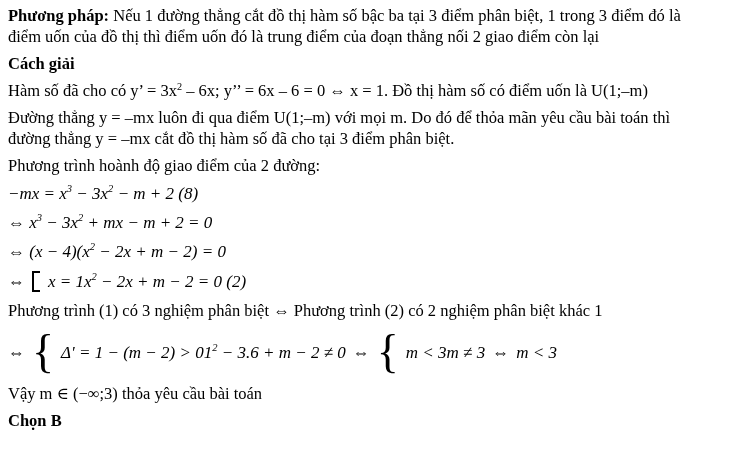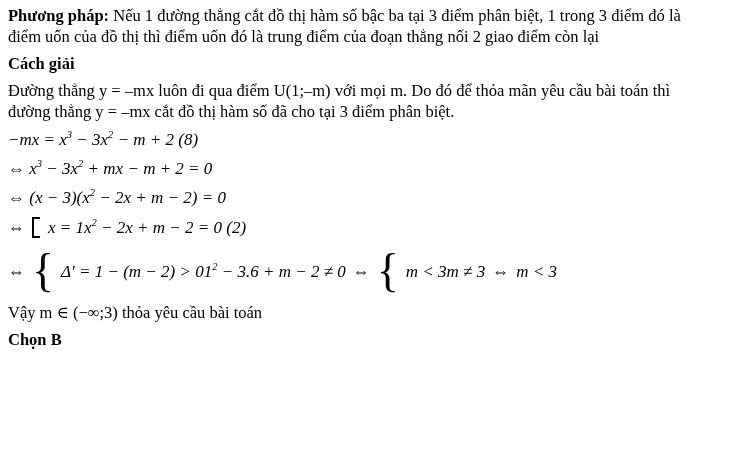--- a/index.html
+++ b/index.html
@@ -45,39 +45,42 @@
 </style>
 </head>
 <body>
 
 <div class="doc">
 
   <p class="para"><span class="b">Phương pháp: </span><span>Nếu 1 đường thẳng cắt đồ thị hàm số bậc ba tại 3 điểm phân biệt, 1 trong 3 điểm đó là điểm uốn của đồ thị thì điểm uốn đó là trung điểm của đoạn thẳng nối 2 giao điểm còn lại</span></p>
 
   <p class="para bold">Cách giải</p>
 
+  <p class="para"><span>Hàm số đã cho có y’ = 3x</span><sup>2</sup><span> – 6x; y’’ = 6x – 6 = 0 ⇔ x = 1. Đồ thị hàm số có điểm uốn là U(1;–m)</span></p>
 
   <p class="para"><span>Đường thẳng y = –mx luôn đi qua điểm U(1;–m) với mọi m. Do đó để thỏa mãn yêu cầu bài toán thì đường thẳng y = –mx cắt đồ thị hàm số đã cho tại 3 điểm phân biệt.</span></p>
 
+  <p class="para"><span>Phương trình hoành độ giao điểm của 2 đường:</span></p>
 
   <div class="math"><span>−mx = x</span><sup>3</sup><span> − 3x</span><sup>2</sup><span> − m + 2  (8)</span></div>
 
   <div class="math"><span>⇔ x</span><sup>3</sup><span> − 3x</span><sup>2</sup><span> + mx − m + 2 = 0</span></div>
 
-  <div class="math"><span>⇔ (x − 3)(x</span><sup>2</sup><span> − 2x + m − 2) = 0</span></div>
+  <div class="math"><span>⇔ (x − 4)(x</span><sup>2</sup><span> − 2x + m − 2) = 0</span></div>
 
   <div class="math mrow">
     <span class="arrow">⇔</span>
     <span class="sqbracket"></span>
     <span class="stack">
       <span class="mline"><span>x = 1</span></span>
       <span class="mline"><span>x</span><sup>2</sup><span> − 2x + m − 2 = 0  (2)</span></span>
     </span>
   </div>
 
+  <p class="para"><span>Phương trình (1) có 3 nghiệm phân biệt ⇔ Phương trình (2) có 2 nghiệm phân biệt khác 1</span></p>
 
   <div class="math mrow">
     <span class="arrow">⇔</span>
     <span class="brace">{</span>
     <span class="stack">
       <span class="mline"><span>Δ' = 1 − (m − 2) &gt; 0</span></span>
       <span class="mline"><span>1</span><sup>2</sup><span> − 3.6 + m − 2 ≠ 0</span></span>
     </span>
     <span class="arrow">⇔</span>
     <span class="brace">{</span>

